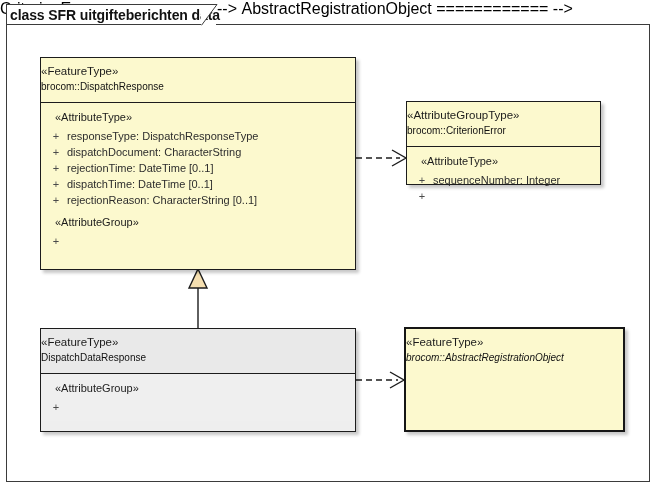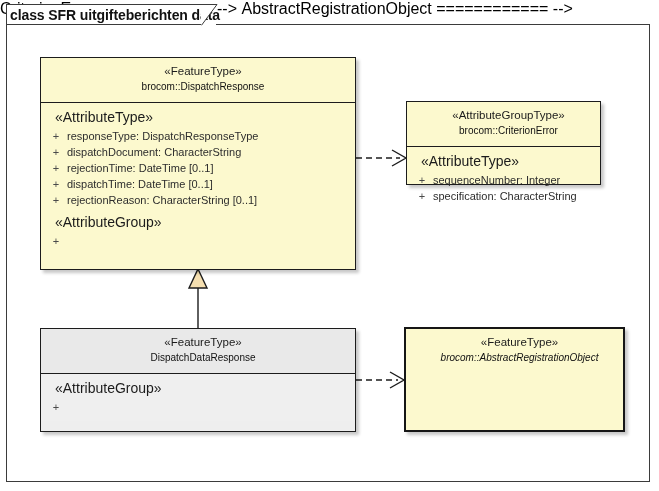--- a/index.html
+++ b/index.html
@@ -88,22 +88,21 @@
     border: 1px solid #1c1c1c;
     background: #fbf8cd;
     box-shadow: 3px 3px 3px rgba(0,0,0,0.22);
   }
   .node.yellow { background: #fcf9ce; }
   .node.grey   { background: #eeeeee; }
   .node.thick  { border-width: 2px; border-color: #161616; }
 
   .node-header {
     box-sizing: border-box;
-    text-align: center;
-    padding: 6px 6px 7px 16px;
+    padding: 6px 6px 7px 0;
   }
   .node.grey .node-header { background: #e9e9e9; }
   .node .node-header .stereotype {
     font-size: 11.5px;
     color: #1b1b1b;
     line-height: 15px;
     white-space: nowrap;
   }
   .node .node-header .classname {
     font-size: 10px;
@@ -121,21 +120,21 @@
     border-top: 1px solid #1c1c1c;
   }
 
   .node-body {
     box-sizing: border-box;
     padding: 7px 4px 6px 4px;
   }
   .node.grey .node-body { background: #efefef; }
 
   .compartment-title {
-    font-size: 14px;
+    font-size: 11px;
     color: #1b1b1b;
     padding: 0 0 3px 10px;
     line-height: 15px;
     white-space: nowrap;
   }
   .attr-row {
     display: flex;
     align-items: baseline;
     font-size: 11px;
     line-height: 16px;
@@ -252,21 +251,20 @@
     </div>
     <div class="divider"></div>
     <div class="node-body">
       <div class="compartment-title">«AttributeType»</div>
       <div class="attr-row">
         <span class="attr-vis">+</span>
         <span class="attr-text">sequenceNumber: Integer</span>
       </div>
       <div class="attr-row">
         <span class="attr-vis">+</span>
-        <span class="attr-text">specification: CharacterString</span>
       </div>
     </div>
   </div>
 
   
   <div class="node grey" style="left:40px; top:328px; width:316px; height:104px;">
     <div class="node-header">
       <div class="stereotype">«FeatureType»</div>
       <div class="classname">DispatchDataResponse</div>
     </div>

